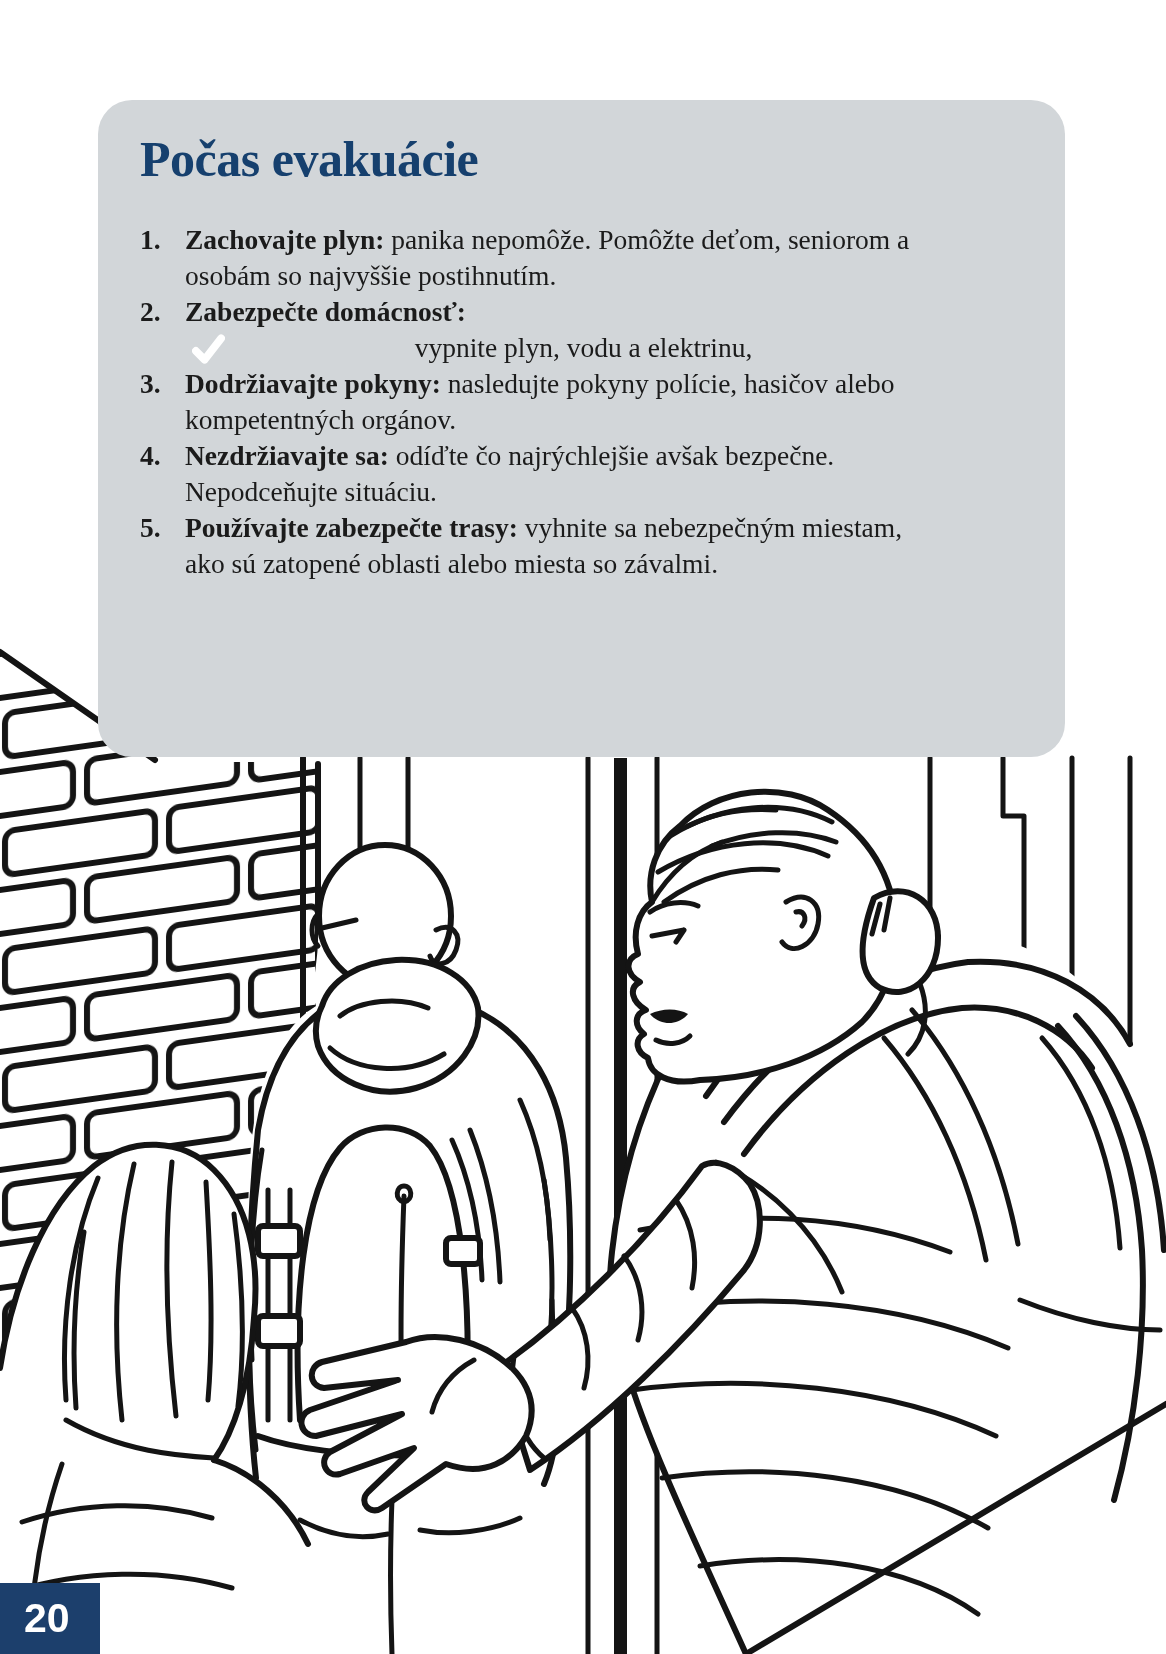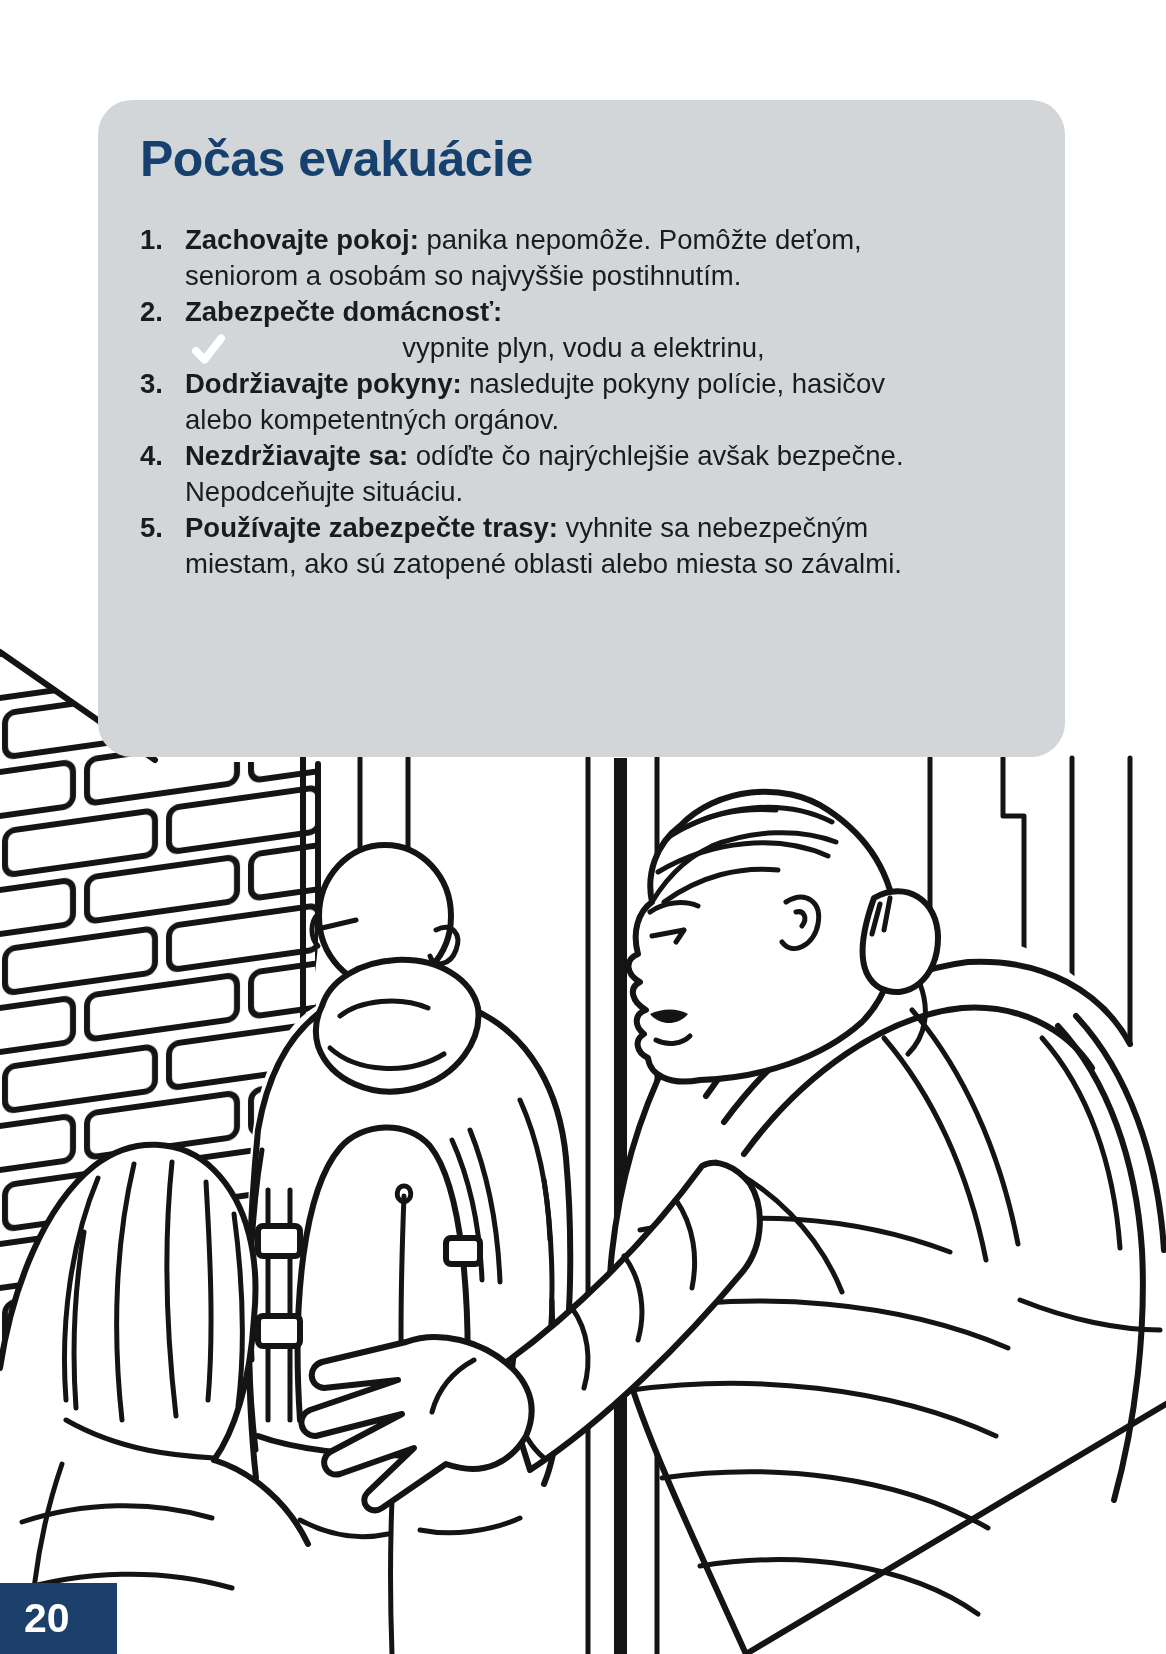--- a/index.html
+++ b/index.html
@@ -4,36 +4,36 @@
 <style>
   html,body{margin:0;padding:0;background:#ffffff;}
   .page{
     position:relative;width:1166px;height:1654px;overflow:hidden;background:#ffffff;
     font-family:"Liberation Sans", sans-serif;
   }
   .illustration{position:absolute;left:0;top:0;width:1166px;height:1654px;z-index:0;}
   .panel{
     position:absolute;left:98px;top:100px;width:967px;height:657px;
     background:#d2d6d9;border-radius:34px;z-index:2;box-sizing:border-box;
-    padding:30px 40px 0 42px;color:#1b1b1b;
+    padding:30px 40px 0 42px;color:#1b1b1b;font-family:Liberation Serif, serif;
   }
   .panel-title{
     font-size:50px;font-weight:700;color:#16406e;letter-spacing:-0.5px;
     margin:0 0 34px 0;line-height:58px;
   }
   .list{font-size:27.5px;line-height:36px;}
   .row{display:flex;align-items:flex-start;}
   .num{width:45px;font-weight:700;flex:0 0 45px;}
   .content{width:745px;}
   .b{font-weight:700;}
   .check-row{display:flex;align-items:flex-start;margin-left:7px;text-align:center;}
   .check-icon{flex:0 0 33px;width:33px;height:30px;margin-top:4px;margin-right:12px;}
   .check-text{width:693px;}
   .page-badge{
-    position:absolute;left:0;top:1583px;width:117px;height:71px;background:#1c3f6c;
+    position:absolute;left:0;top:1583px;width:100px;height:71px;background:#1c3f6c;
     color:#ffffff;font-size:41px;font-weight:700;line-height:71px;
     padding-left:24px;box-sizing:border-box;z-index:3;
   }
   svg .ln{fill:none;stroke:#141414;stroke-width:6;stroke-linecap:round;stroke-linejoin:round;}
   svg .lnt{fill:none;stroke:#141414;stroke-width:5;stroke-linecap:round;stroke-linejoin:round;}
   svg .wh{fill:#ffffff;stroke:#141414;stroke-width:6;stroke-linecap:round;stroke-linejoin:round;}
   svg .sil{fill:#ffffff;stroke:none;}
 </style>
 </head>
 <body>
@@ -166,21 +166,21 @@
     <path class="ln" d="M746,1654 L1166,1404"></path>
   </svg>
 
   <div class="panel">
     <h1 class="panel-title">Počas evakuácie</h1>
     <div class="list">
 
       <div class="row">
         <div class="num">1.</div>
         <div class="content">
-          <span class="b">Zachovajte pokoj:</span>
+          <span class="b">Zachovajte plyn:</span>
           <span>panika nepomôže. Pomôžte deťom, seniorom a osobám so najvyššie postihnutím.</span>
         </div>
       </div>
 
       <div class="row">
         <div class="num">2.</div>
         <div class="content">
           <span class="b">Zabezpečte domácnosť:</span>
 
           <div class="check-row">

